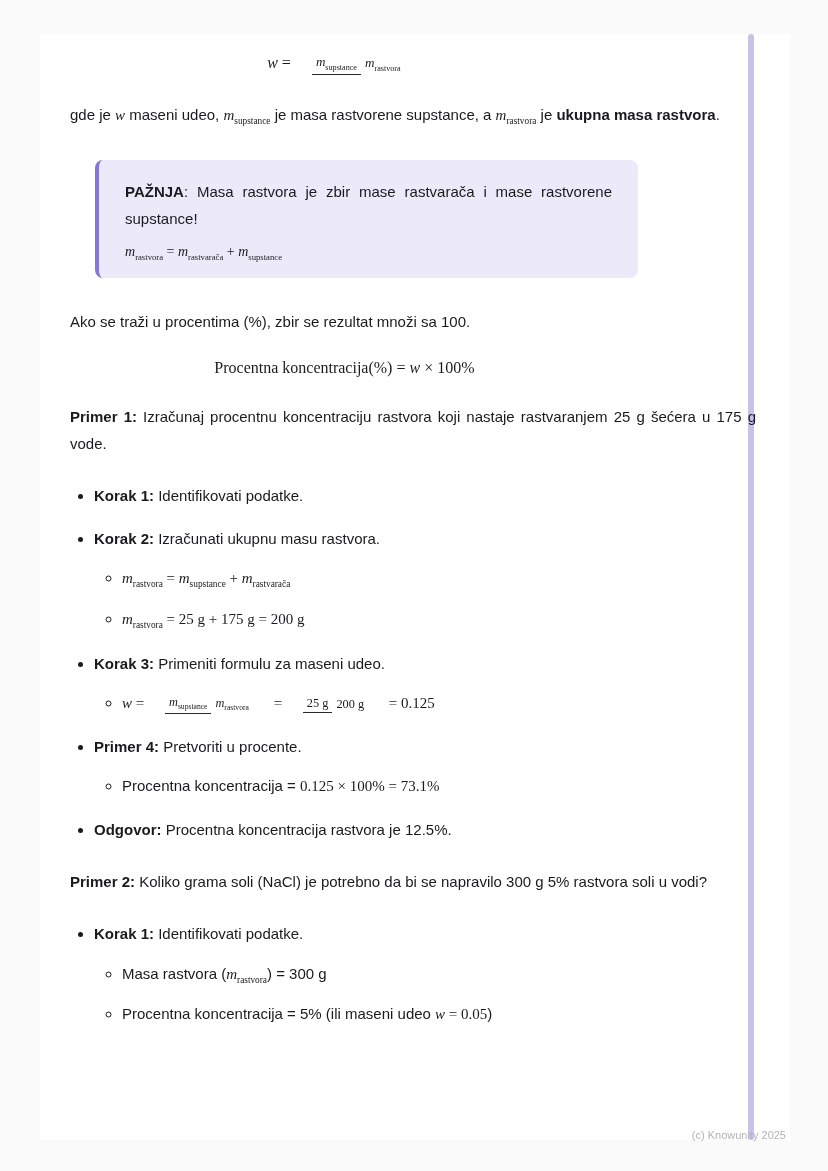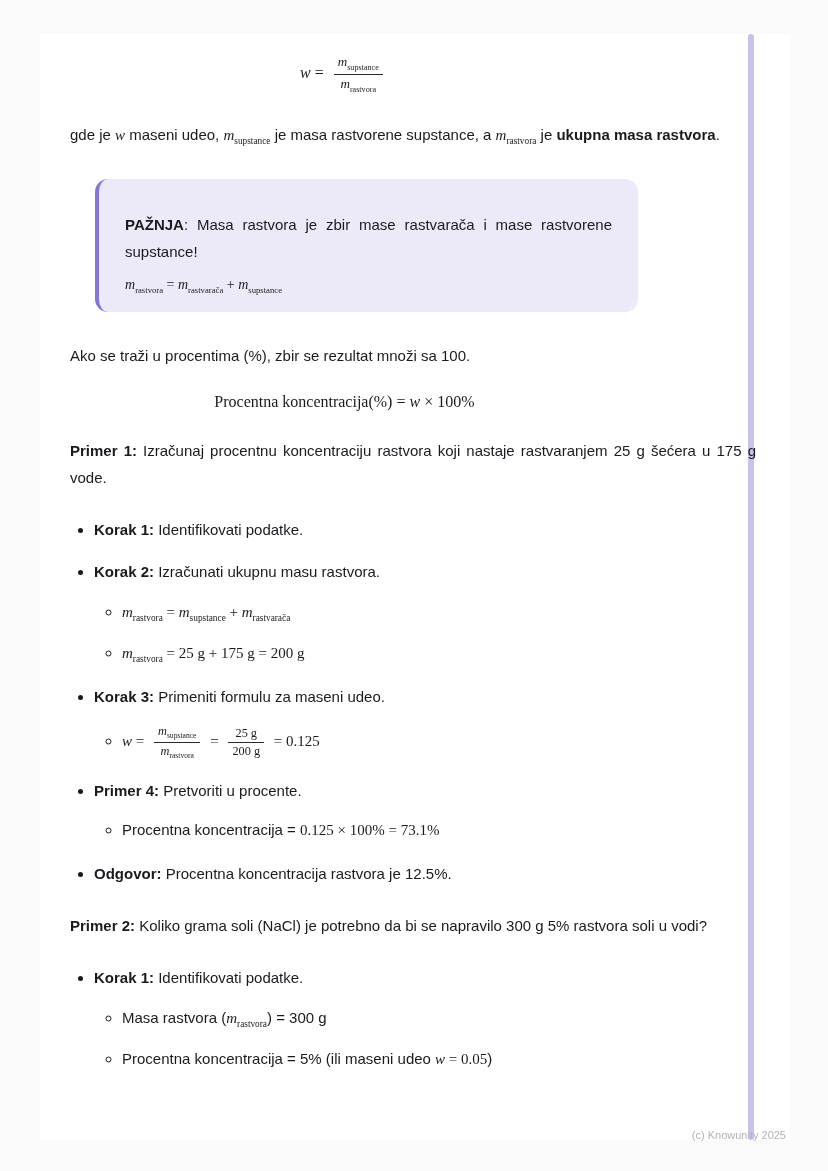--- a/index.html
+++ b/index.html
@@ -14,24 +14,24 @@
   .page{position:relative;width:828px;height:1171px;background:#fafafa;overflow:hidden;margin:0 auto;}
   .card{position:absolute;left:40px;top:34px;width:750px;height:1106px;background:#ffffff;}
   .scrollbar{position:absolute;left:708px;top:0;width:6px;height:1106px;background:var(--scrollbar);border-radius:3px;z-index:0;}
   .content{position:relative;z-index:1;padding:14px 34px 0 30px;}
   p{margin:24px 0;font-size:15px;line-height:1.8;text-align:justify;}
   .display-math{width:80%;text-align:center;font-family:"Liberation Serif",serif;font-size:16px;margin:6px 0 26px;}
   .mvar{font-family:"Liberation Serif",serif;font-style:italic;}
   .mrm{font-family:"Liberation Serif",serif;}
   sub.msub{font-family:"Liberation Serif",serif;font-style:normal;font-size:0.62em;}
   .bold{font-weight:700;}
-  .frac{display:inline-flex;flex-direction:column;vertical-align:middle;text-align:center;margin:0 6px;font-size:0.82em;line-height:1.25;}
+  .frac{display:inline-flex;flex-direction:row;vertical-align:middle;text-align:center;margin:0 17px;font-size:0.82em;line-height:1.25;}
   .frac .num{display:block;border-bottom:1px solid #2a2a2e;padding:0 4px 1px;}
   .frac .den{display:block;padding:1px 4px 0;}
-  .callout{background:var(--callout-bg);border-left:4px solid var(--callout-border);margin:30px 118px 30px 25px;padding:32px 26px 14px;border-radius:13px;}
+  .callout{background:var(--callout-bg);border-left:4px solid var(--callout-border);margin:30px 118px 30px 25px;padding:18px 26px 14px;border-radius:8px;}
   .callout p{margin:0 0 8px;}
   .callout-math{font-family:"Liberation Serif",serif;font-size:14px;line-height:1.7;}
   ul.level1{list-style:disc;margin:26px 0;padding-left:24px;}
   ul.level1>li{margin:17px 0;font-size:15px;line-height:1.7;}
   ul.level2{list-style:circle;margin:14px 0 0;padding-left:28px;}
   ul.level2>li{margin:13px 0;font-size:15px;line-height:1.7;}
   .watermark{position:absolute;right:42px;bottom:30px;font-size:11px;color:var(--muted);z-index:2;}
 </style>
 </head>
 <body>

